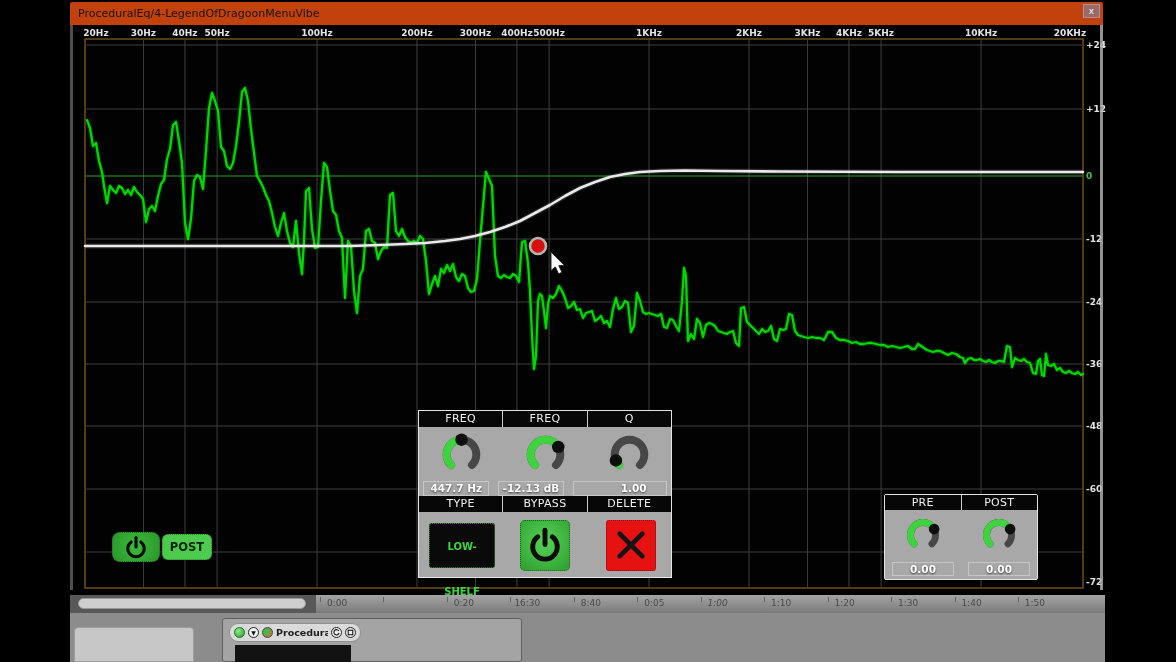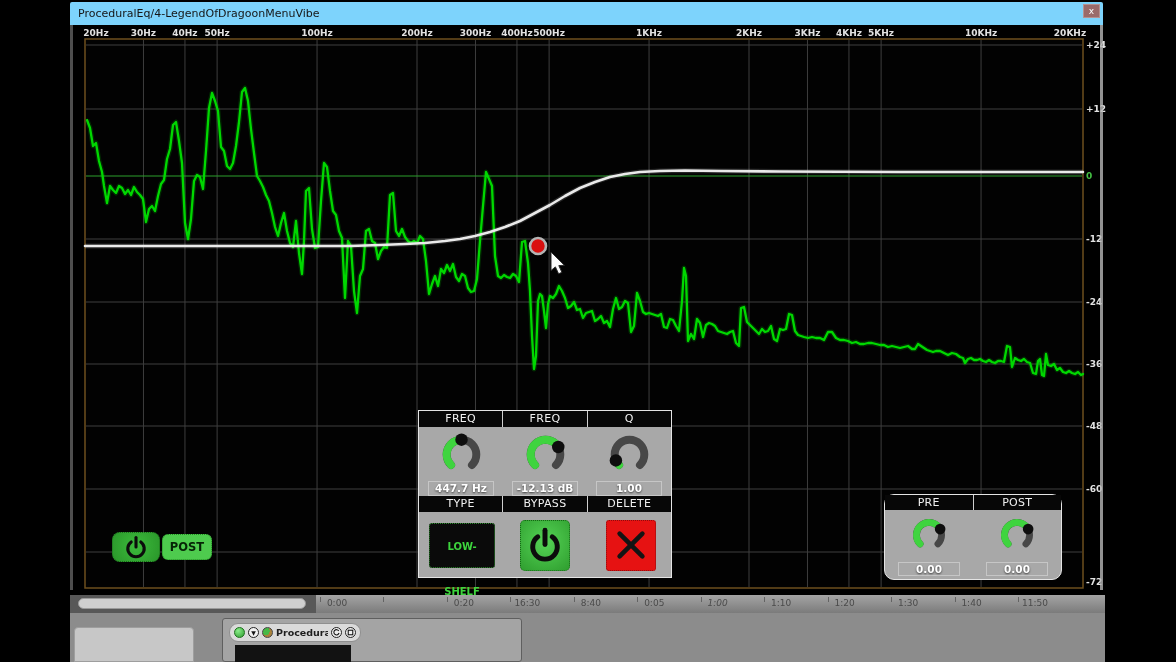--- a/index.html
+++ b/index.html
@@ -1,19 +1,19 @@
 <!DOCTYPE html>
 <html><head>
 <meta charset="utf-8">
 <style>
   html,body{margin:0;padding:0;background:#000;}
   #stage{position:relative;width:1176px;height:662px;background:#000;overflow:hidden;
          font-family:"DejaVu Sans","Liberation Sans",sans-serif;}
   
-  #titlebar{position:absolute;left:70px;top:2px;width:1033px;height:23px;background:#7dd3fc;
+  #titlebar{position:absolute;left:70px;top:2px;width:1033px;height:23px;background:#c2410c;
             border-radius:2px 2px 0 0;}
   #title-text{position:absolute;left:8px;top:0;line-height:23px;font-size:11px;color:#161616;}
   #close-btn{position:absolute;right:3px;top:2px;width:17px;height:14px;background:#9a6a6a;
              border:1px solid #b59090;color:#fff;font-size:9px;line-height:12px;text-align:center;
              box-sizing:border-box;cursor:default;}
   
   #plot-svg{position:absolute;left:0;top:0;}
   #left-edge{position:absolute;left:70px;top:25px;width:3px;height:565px;background:#8e8e8e;opacity:.55;}
   #right-edge{position:absolute;left:1100px;top:25px;width:3px;height:565px;background:#b7b7b7;opacity:.8;}
   
@@ -32,21 +32,21 @@
   #band-btn-row{position:relative;flex:1;height:67px;}
   #type-btn{position:absolute;left:10px;top:11px;width:66px;height:45px;background:#0a0a0a;
             color:#3dd43d;font-size:10px;font-weight:bold;border:1px dotted #2c8c2c;border-radius:3px;
             text-align:center;line-height:45px;box-sizing:border-box;}
   #bypass-btn{position:absolute;left:101px;top:8px;width:50px;height:51px;border-radius:5px;
               background:radial-gradient(circle at 50% 42%,#55d355,#2f9e2f);
               border:1px dotted #156515;box-sizing:border-box;text-align:center;}
   #delete-btn{position:absolute;left:187px;top:8px;width:50px;height:51px;border-radius:3px;
               background:#e61212;border:1px dotted #8c0c0c;box-sizing:border-box;text-align:center;}
   
-  #output-panel{left:884px;top:494px;width:178px;height:86px;border-radius:10px;}
+  #output-panel{left:884px;top:494px;width:154px;height:86px;border-radius:2px;}
   
   #monitor{position:absolute;left:112px;top:532px;height:32px;}
   #monitor-power{position:absolute;left:0;top:0;width:48px;height:30px;border-radius:8px;
                  background:radial-gradient(circle at 50% 45%,#3cbb3c,#2a962a);
                  border:1px dotted #1a6a1a;box-sizing:border-box;text-align:center;}
   #post-btn{position:absolute;left:50px;top:2px;width:50px;height:26px;border-radius:6px;
             background:#4ecb4e;border:1px dotted #238a23;box-sizing:border-box;
             color:#062406;font-size:11.5px;font-weight:bold;text-align:center;line-height:24px;}
   
   #scroll-track{position:absolute;left:70px;top:595px;width:246px;height:18px;background:#585858;}
@@ -164,21 +164,21 @@
           </svg></div>
       <div class="knob" style="margin-top:4px;"><svg width="47" height="47" viewBox="0 0 47 47">
             <path d="M13.03,33.97 A14.805,14.805 0 1 1 33.97,33.97" fill="none" stroke="#474747" stroke-width="7.99" stroke-linecap="round"></path>
             <path d="M13.03,33.97 A14.805,14.805 0 0 1 9.91,29.38" fill="none" stroke="#3fd43f" stroke-width="7.99" stroke-linecap="round"></path>
             <circle cx="9.912642766748657" cy="29.379774520847924" r="6.251" fill="#0e0e0e"></circle>
           </svg></div>
     </div>
     <div class="val-row" style="height:15px;">
       <div class="valbox" style="width:64px;">447.7 Hz</div>
       <div class="valbox" style="width:64px;">-12.13 dB</div>
-      <div class="valbox" style="width:64px;">1.00</div>
+      <div class="valbox" style="width:64px;padding-left:28px;">1.00</div>
     </div>
     <div class="hdr-row">
       <div class="hdr">TYPE</div>
       <div class="hdr">BYPASS</div>
       <div class="hdr">DELETE</div>
     </div>
     <div id="band-btn-row">
       <div id="type-btn">LOW-SHELF</div>
       <div id="bypass-btn">
         <svg width="36" height="40" viewBox="0 0 24 26" style="margin-top:5px;">
@@ -248,21 +248,21 @@
       <div class="time-label" style="left: 384.7px; font-style: italic;">1:00</div>
       <div class="time-tick" style="left: 448.15px;"></div>
       <div class="time-label" style="left: 448.15px;">1:10</div>
       <div class="time-tick" style="left: 511.6px;"></div>
       <div class="time-label" style="left: 511.6px;">1:20</div>
       <div class="time-tick" style="left: 575.05px;"></div>
       <div class="time-label" style="left: 575.05px;">1:30</div>
       <div class="time-tick" style="left: 638.5px;"></div>
       <div class="time-label" style="left: 638.5px;">1:40</div>
       <div class="time-tick" style="left: 701.95px;"></div>
-      <div class="time-label" style="left: 701.95px;">11:50</div>
+      <div class="time-label" style="left: 701.95px;">1:50</div>
     </div>
 
   <div id="dock">
     <div id="dock-left-panel"></div>
     <div id="plugin-window">
       <div id="plugin-toolbar">
         <div class="tb-circle" id="tb-green"></div>
         <div class="tb-circle" id="tb-tri">▼</div>
         <div class="tb-circle" id="tb-paint"></div>
         <span id="plugin-title">Procedura...</span>

